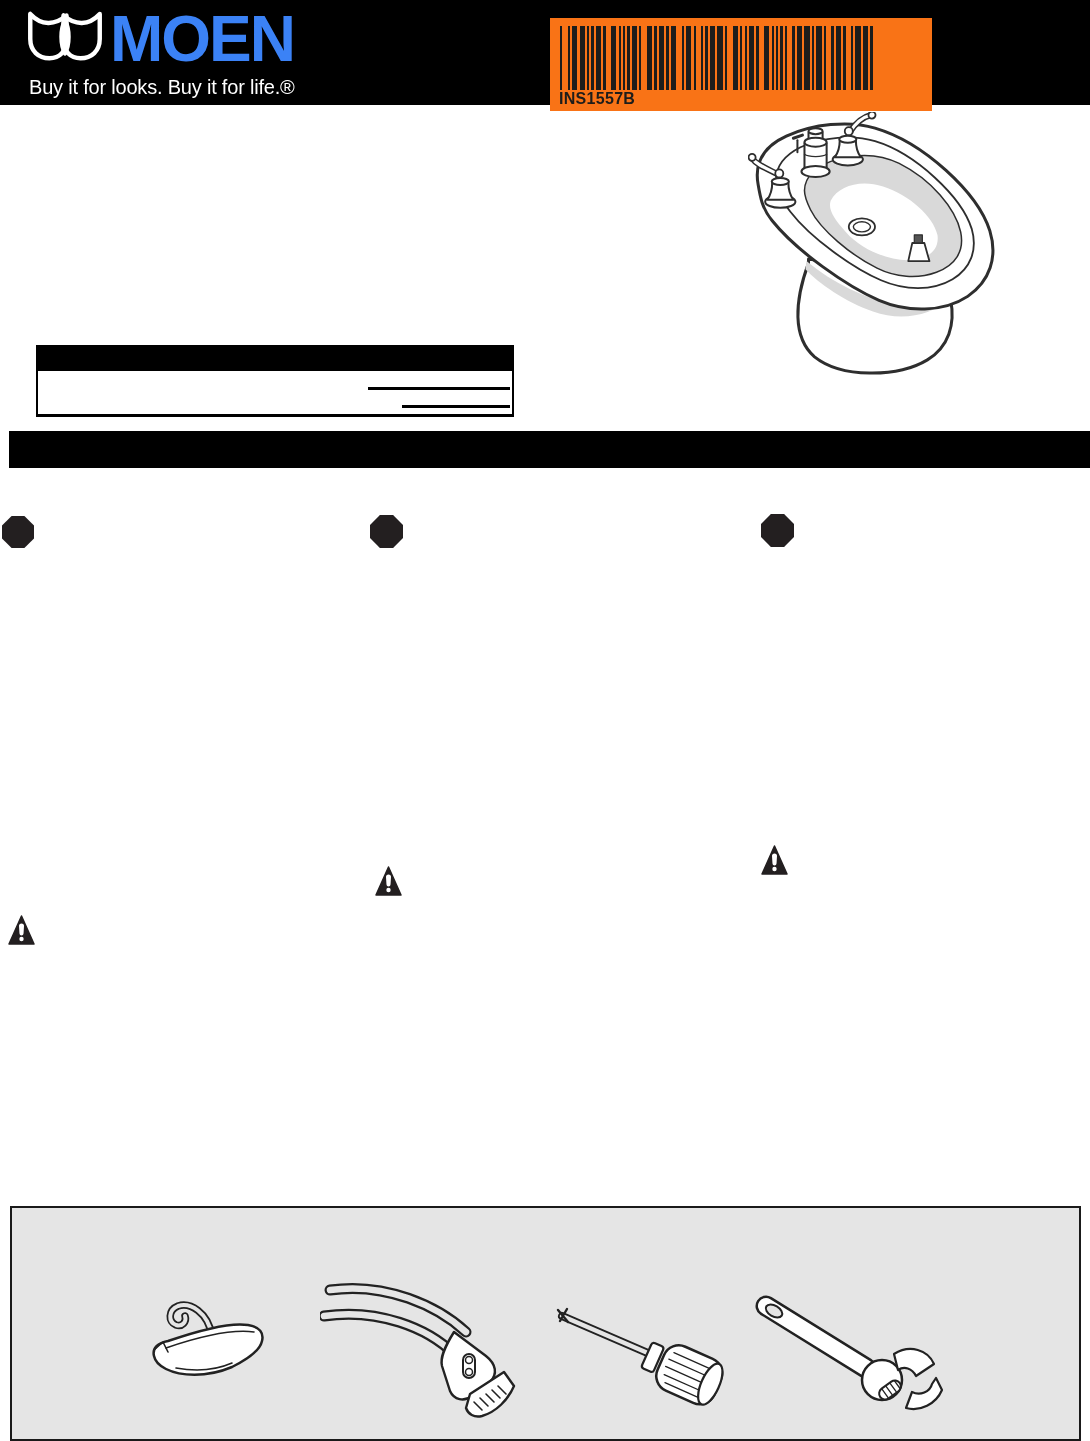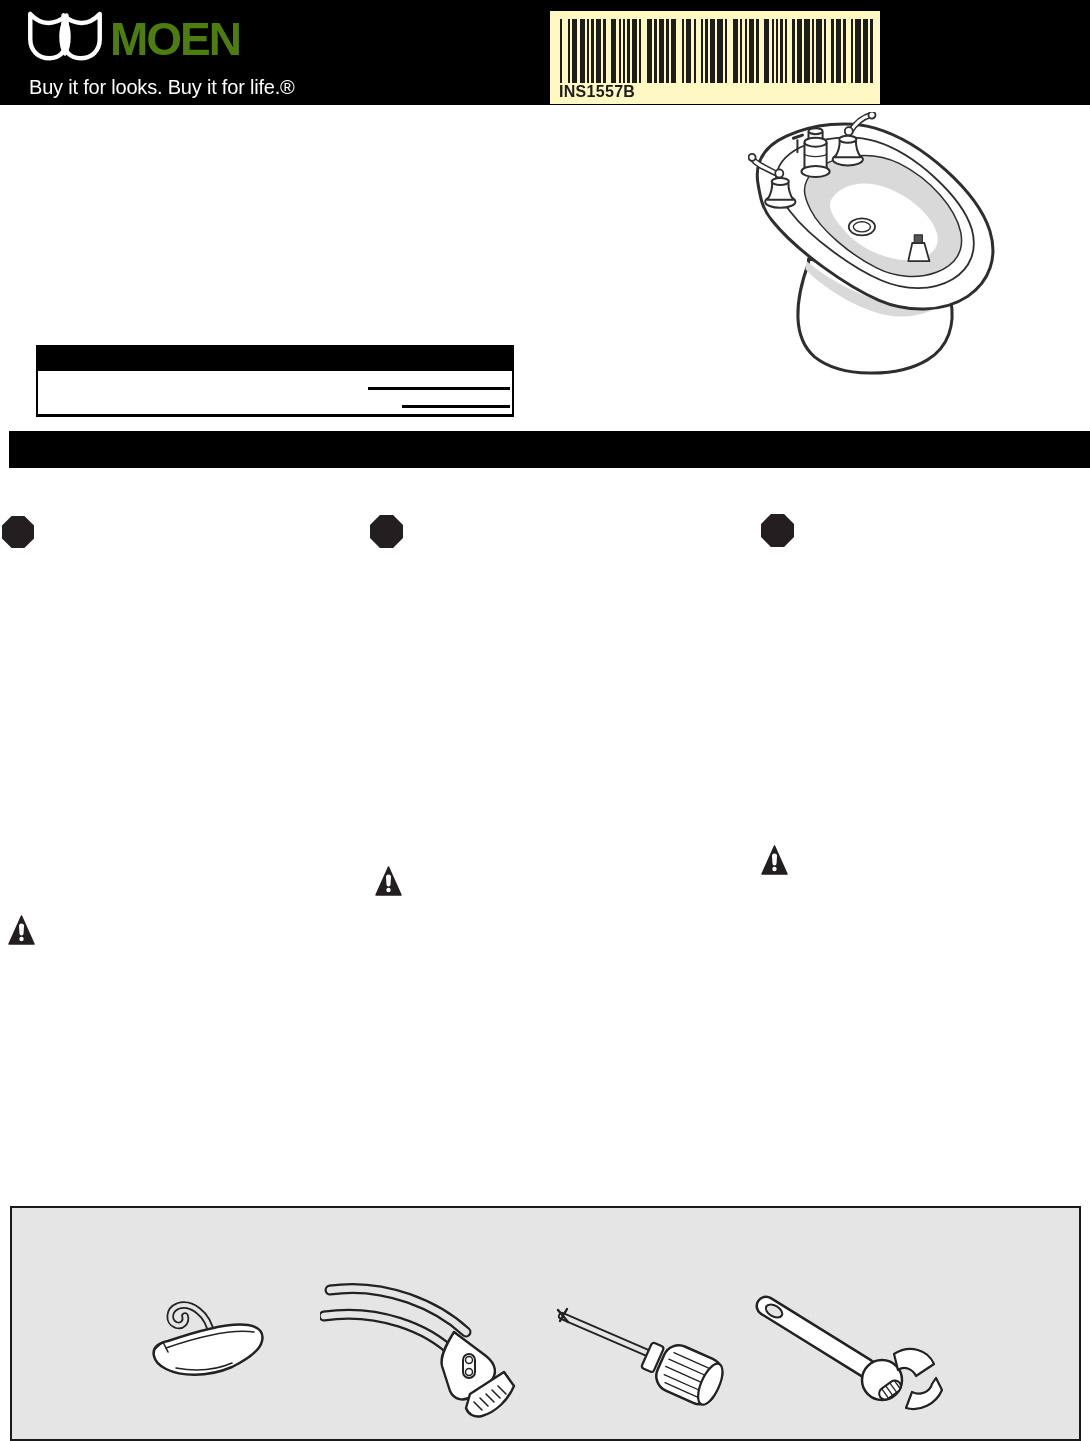--- a/index.html
+++ b/index.html
@@ -2,23 +2,23 @@
 <html><head>
 <meta charset="utf-8">
 <style>
   html,body{margin:0;padding:0;background:#fff;}
   #page{position:relative;width:1090px;height:1441px;background:#fff;overflow:hidden;
         font-family:"Liberation Sans",sans-serif;}
   .abs{position:absolute;}
 
   
   .banner{left:0;top:0;width:1090px;height:105px;background:#000;}
-  .wordmark{left:110px;top:4px;color:#4d7c0f;font-size:46px;font-weight:700;letter-spacing:-2px;line-height:70px;}
+  .wordmark{left:110px;top:4px;color:#3b82f6;font-size:64px;font-weight:700;letter-spacing:-2px;line-height:70px;}
   .tagline{left:29px;top:76px;color:#fff;font-size:20px;font-weight:400;letter-spacing:-0.2px;}
-  .barcode-panel{left:550px;top:11px;width:330px;height:93px;background:#fef9c3;}
+  .barcode-panel{left:550px;top:18px;width:382px;height:93px;background:#f97316;}
   .barcode-bars{position:absolute;left:10px;top:8px;height:64px;display:flex;align-items:stretch;}
   .barcode-bars i{display:block;height:100%;}
   .barcode-bars i.on{background:#1d1d1b;}
   .barcode-label{position:absolute;left:9px;bottom:3px;color:#1d1d1b;font-size:16px;font-weight:700;letter-spacing:0.3px;}
 
   
   .record-box{left:36px;top:345px;width:478px;height:72px;border:2px solid #000;border-bottom:3px solid #000;background:#fff;box-sizing:border-box;}
   .record-header{position:absolute;left:-1px;top:-1px;width:476px;height:25px;background:#000;}
   .record-line{position:absolute;height:3px;background:#000;}
   .record-line.l1{left:330px;top:40px;width:142px;}

